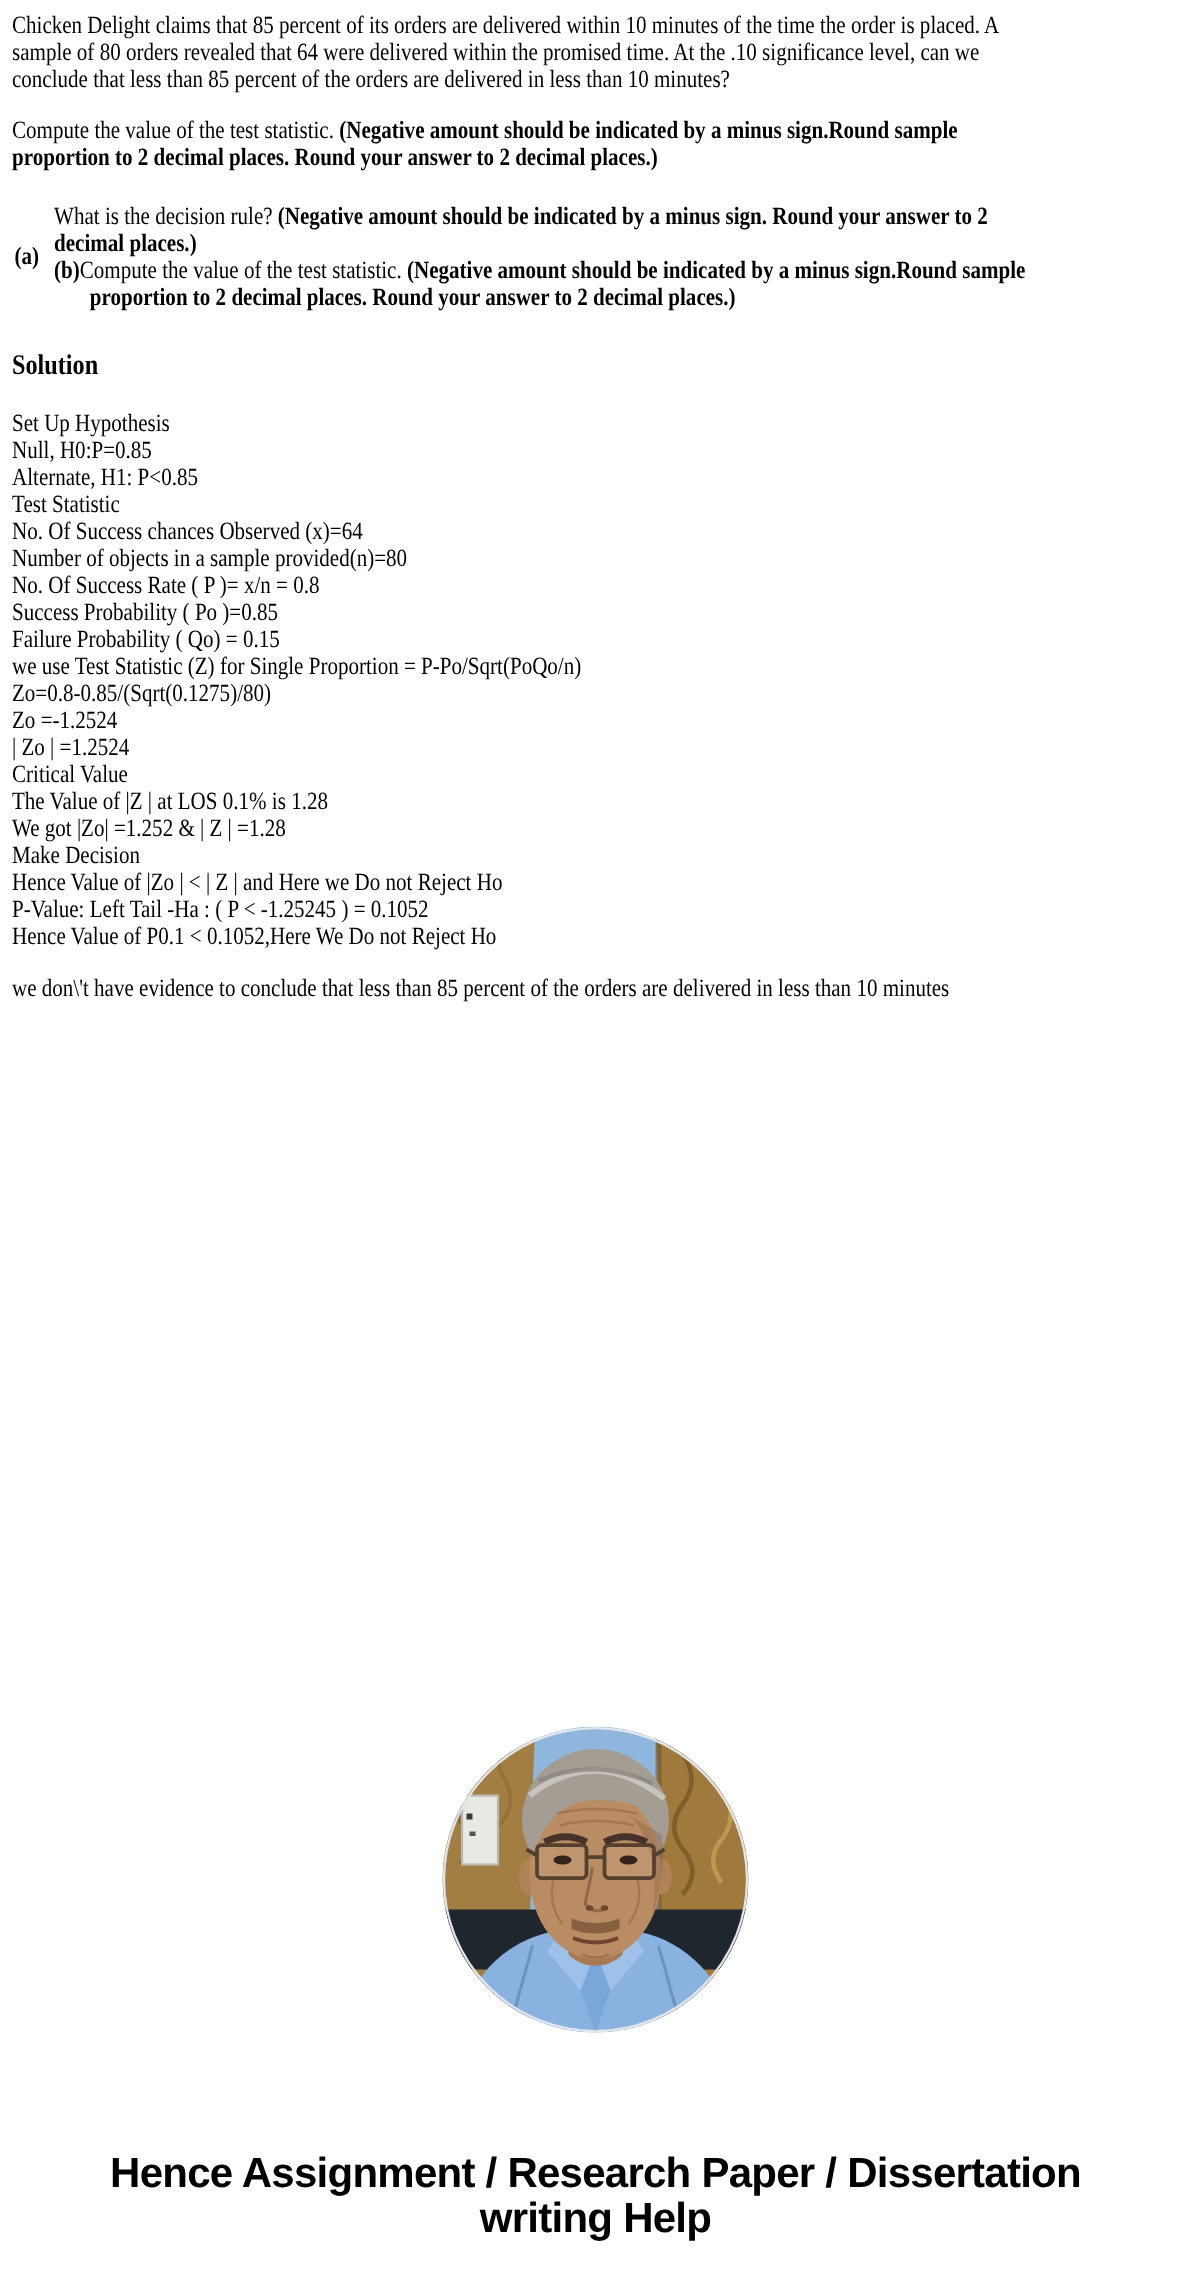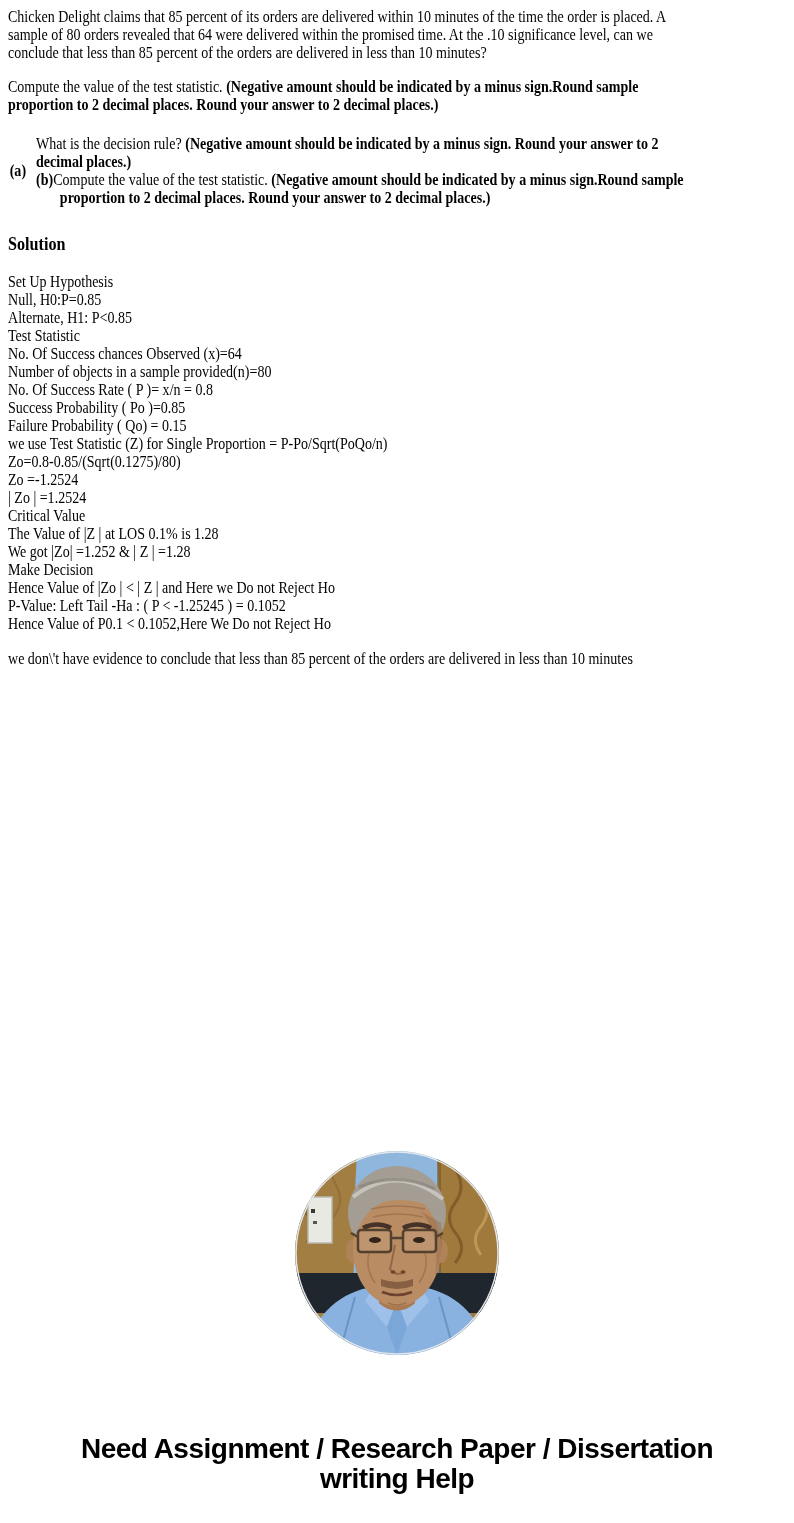--- a/index.html
+++ b/index.html
@@ -201,18 +201,18 @@
         <path d="M86,128 Q102,134 118,128 L118,135 Q102,141 86,135 Z" fill="#5e3c28" opacity="0.55"></path>
 
         <path d="M87,141 Q102,147 117,141" stroke="#6e4330" stroke-width="2.5" fill="none"></path>
         <path d="M93,152 Q102,156 111,152" stroke="#8a5f3e" stroke-width="1.5" fill="none" opacity="0.6"></path>
       </g>
       <circle cx="102" cy="102" r="101" fill="none" stroke="#e2e6ea" stroke-width="1.5"></circle>
     </svg>
   </div>
 
   <div class="footer">
-    <div>Need Assignment / Research Paper / Dissertation
+    <div>Hence Assignment / Research Paper / Dissertation
 writing Help</div>
     
   </div>
 
 </div>
 
 </body></html>

